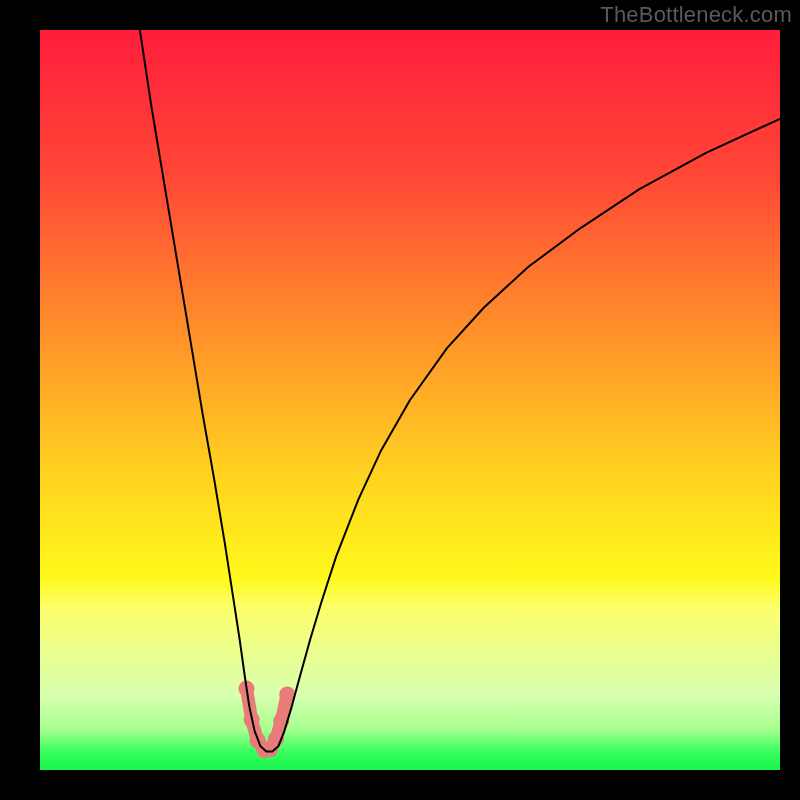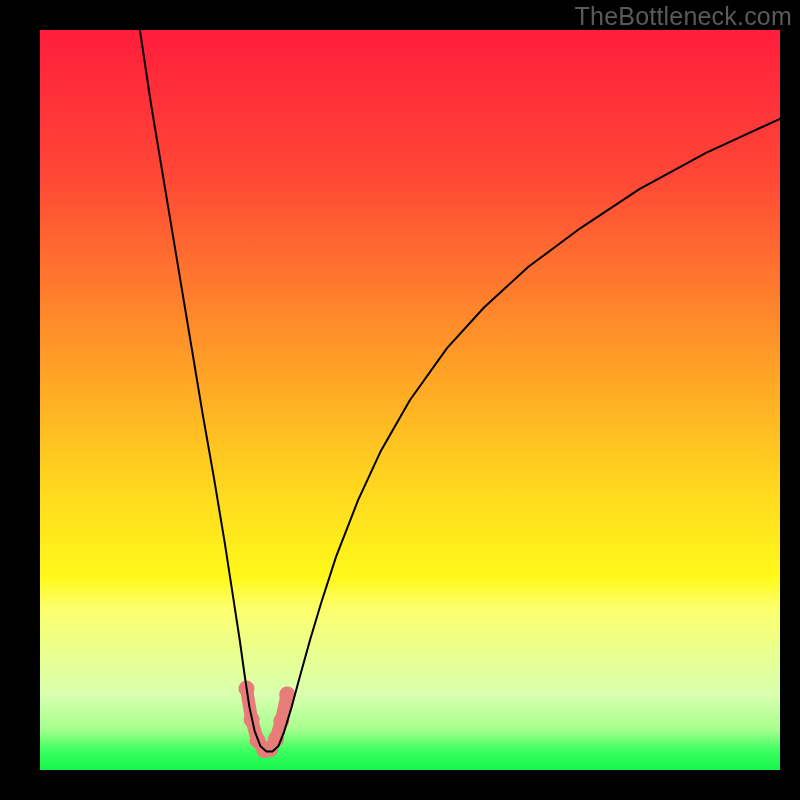--- a/index.html
+++ b/index.html
@@ -17,21 +17,21 @@
     left: 0;
     width: 800px;
     height: 800px;
     background: #000;
   }
   .watermark {
     position: absolute;
     top: 2px;
     right: 8px;
     color: #5a5a5a;
-    font-size: 25px;
+    font-size: 22px;
     font-weight: 400;
     letter-spacing: 0.2px;
     z-index: 10;
     user-select: none;
   }
   .plot {
     position: absolute;
     left: 40px;
     top: 30px;
     width: 740px;

